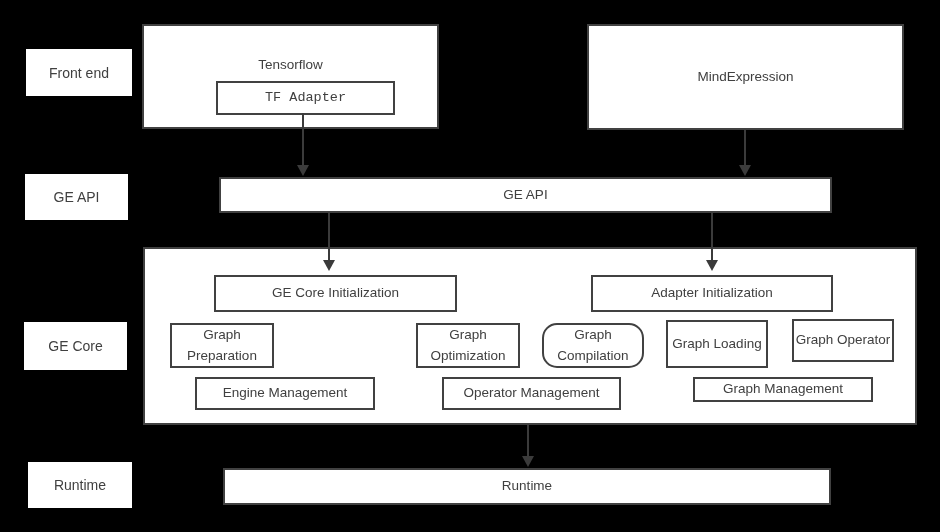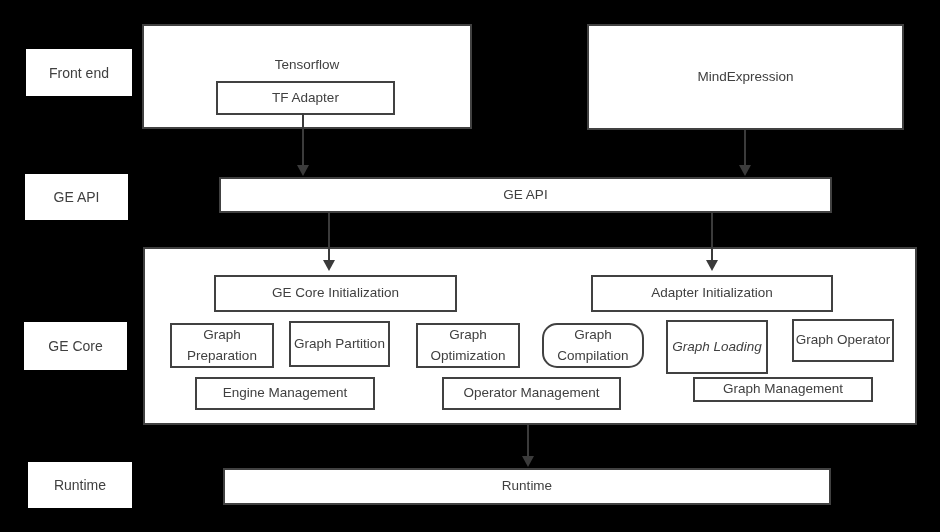--- a/index.html
+++ b/index.html
@@ -68,39 +68,38 @@
 </head>
 <body>
 
 <div class="stage">
 
   <div class="rowlabel" style="left:26px;top:49px;width:106px;height:47px;">Front end</div>
   <div class="rowlabel" style="left:25px;top:174px;width:103px;height:46px;">GE API</div>
   <div class="rowlabel" style="left:24px;top:322px;width:103px;height:48px;">GE Core</div>
   <div class="rowlabel" style="left:28px;top:462px;width:104px;height:46px;">Runtime</div>
 
-  <div class="box" style="left:142px;top:24px;width:330px;height:105px;align-items:flex-start;padding-left:40px;">
+  <div class="box" style="left:142px;top:24px;width:297px;height:105px;align-items:flex-start;padding-left:40px;">
     <div class="container-title">Tensorflow</div>
-    <div class="box" style="left:72px;top:55px;width:179px;height:34px;">TF Adapter</div>
+    <div class="box" style="left:72px;top:55px;width:179px;height:34px;font-family:Liberation Mono, monospace;">TF Adapter</div>
   </div>
 
   <div class="box" style="left:587px;top:24px;width:317px;height:106px;">MindExpression</div>
 
   <div class="box" style="left:219px;top:177px;width:613px;height:36px;">GE API</div>
 
   <div class="box" style="left:143px;top:247px;width:774px;height:178px;">
 
     <div class="box" style="left:69px;top:26px;width:243px;height:37px;">GE Core Initialization</div>
     <div class="box" style="left:446px;top:26px;width:242px;height:37px;">Adapter Initialization</div>
 
     <div class="box" style="left:25px;top:74px;width:104px;height:45px;">Graph Preparation</div>
-    <div class="box" style="left:144px;top:72px;width:101px;height:46px;">Graph Partition</div>
     <div class="box" style="left:271px;top:74px;width:104px;height:45px;">Graph Optimization</div>
     <div class="box" style="left:397px;top:74px;width:102px;height:45px;border-radius:15px;">Graph Compilation</div>
-    <div class="box" style="left:521px;top:71px;width:102px;height:54px;font-style:italic;">Graph Loading</div>
+    <div class="box" style="left:521px;top:71px;width:102px;height:48px;">Graph Loading</div>
     <div class="box" style="left:647px;top:70px;width:102px;height:43px;">Graph Operator</div>
 
     <div class="box" style="left:50px;top:128px;width:180px;height:33px;">Engine Management</div>
     <div class="box" style="left:297px;top:128px;width:179px;height:33px;">Operator Management</div>
     <div class="box" style="left:548px;top:128px;width:180px;height:25px;">Graph Management</div>
   </div>
 
   <div class="box" style="left:223px;top:468px;width:608px;height:37px;">Runtime</div>
 
   <div class="arrow" style="left:297px;top:113px;height:63px;">

